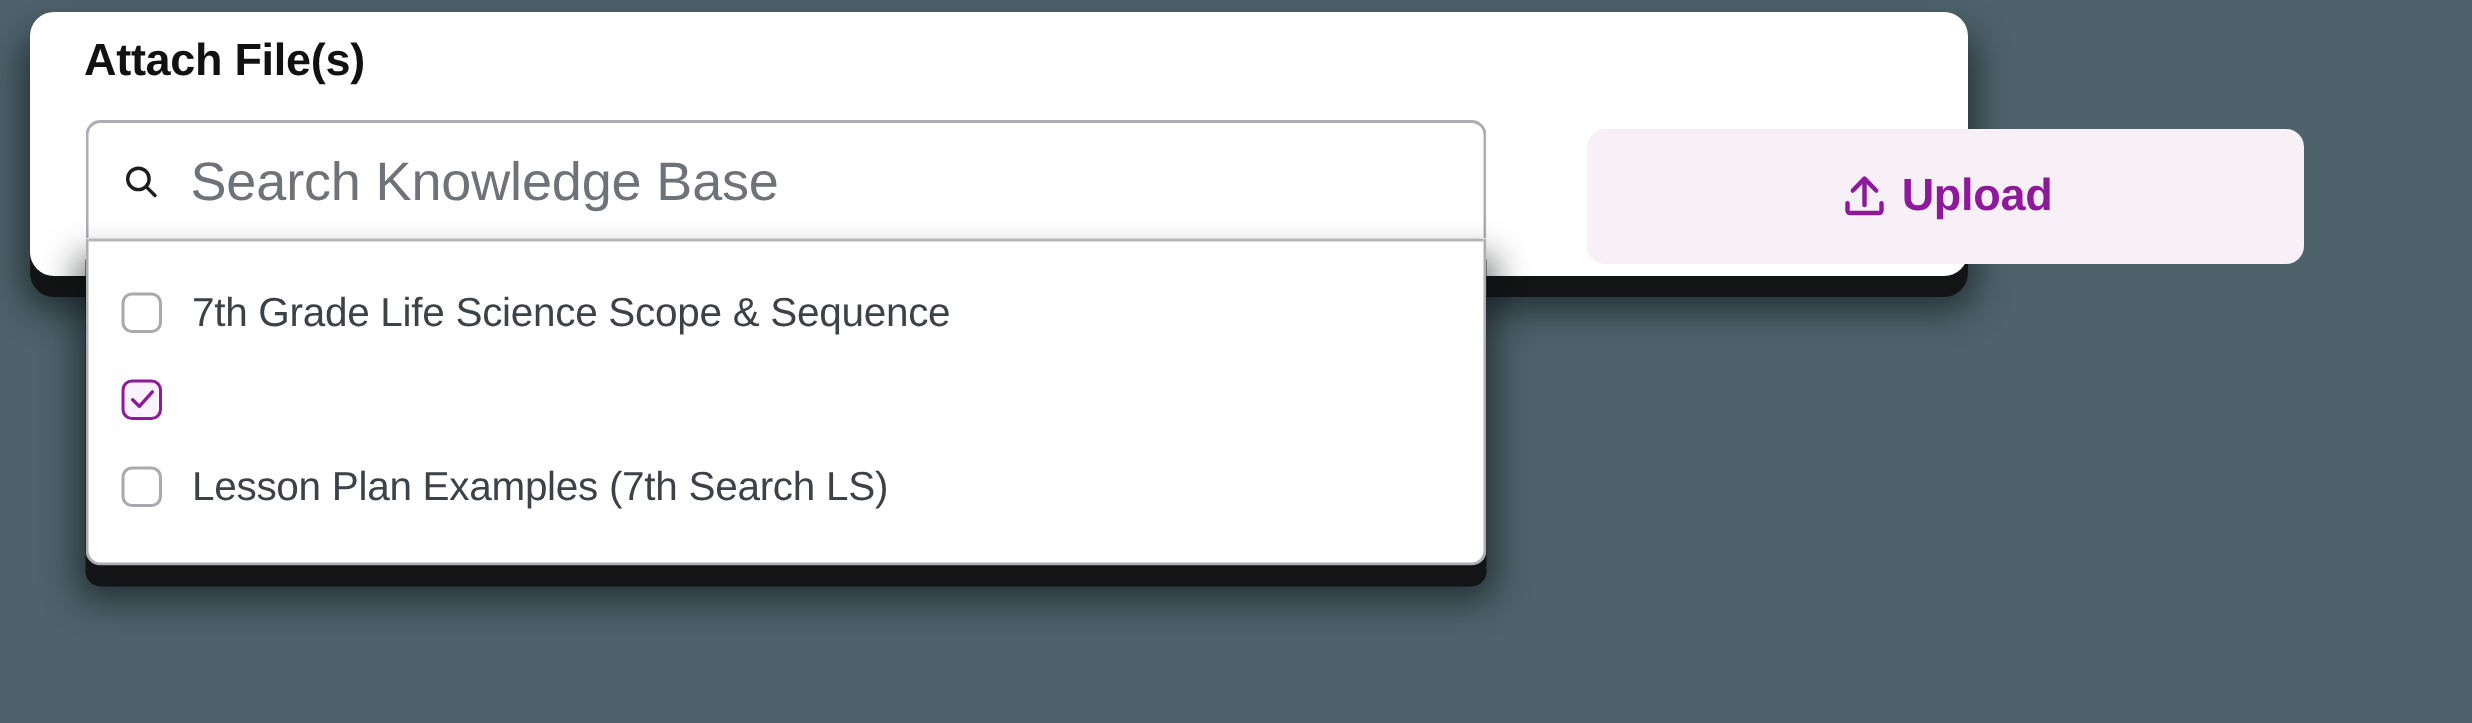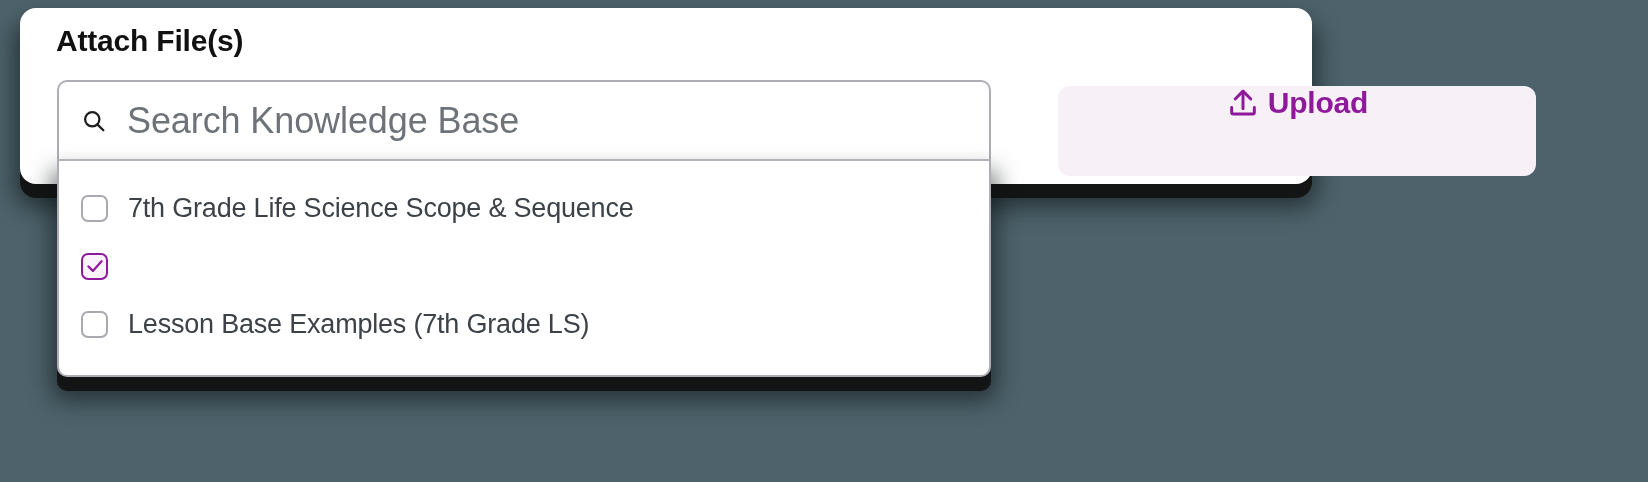--- a/index.html
+++ b/index.html
@@ -152,21 +152,21 @@
   .upload-btn {
     position: absolute;
     left: 1038px;
     top: 78px;
     width: 478px;
     height: 90px;
     background: #f7f1f7;
     border: none;
     border-radius: 12px;
     display: flex;
-    align-items: flex-start;
+    align-items: center;
     justify-content: center;
     gap: 8px;
     cursor: pointer;
     padding: 0;
   }
   .upload-icon {
     width: 34px;
     height: 34px;
     display: block;
   }
@@ -224,18 +224,18 @@
           <svg class="tick" viewBox="0 0 24 24" fill="none" stroke="#8e1a9b" stroke-width="2.6" stroke-linecap="round" stroke-linejoin="round">
             <path d="M4.5 12.6 L9.6 17.6 L19.5 6.6"></path>
           </svg>
         </span>
       </div>
 
       <div class="kb-item">
         <span class="cbox">
           
         </span>
-        <span class="kb-label">Lesson Base Examples (7th Grade LS)</span>
+        <span class="kb-label">Lesson Plan Examples (7th Search LS)</span>
       </div>
 
     </div>
   </div>
 </div>
 
 </body></html>

